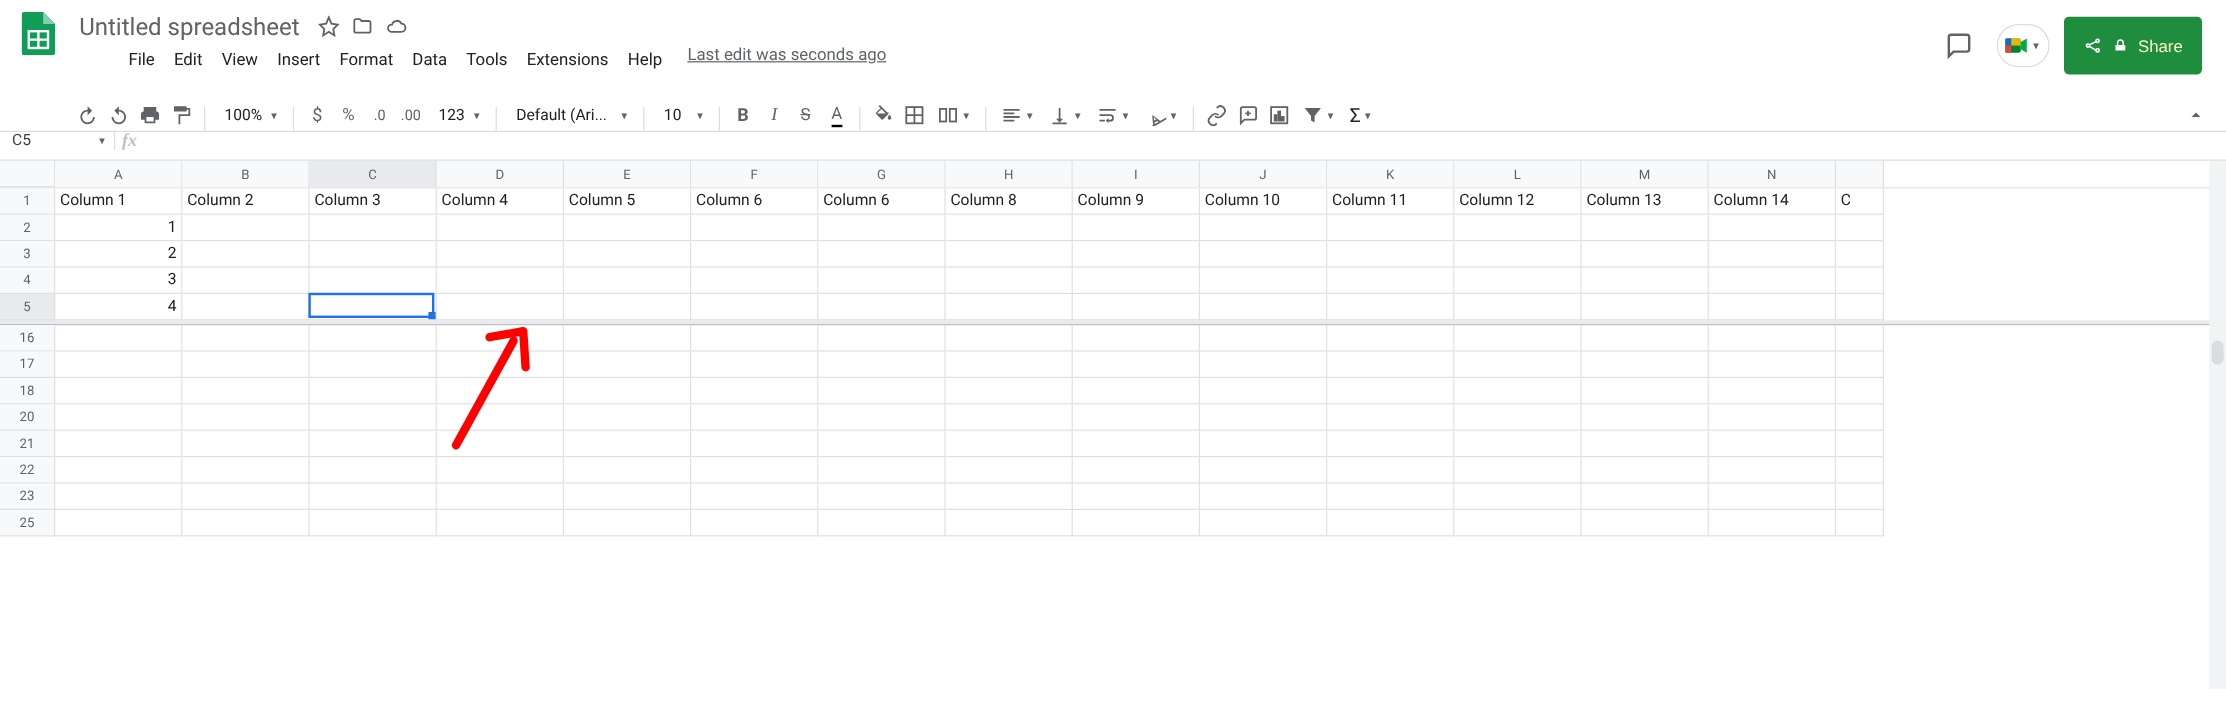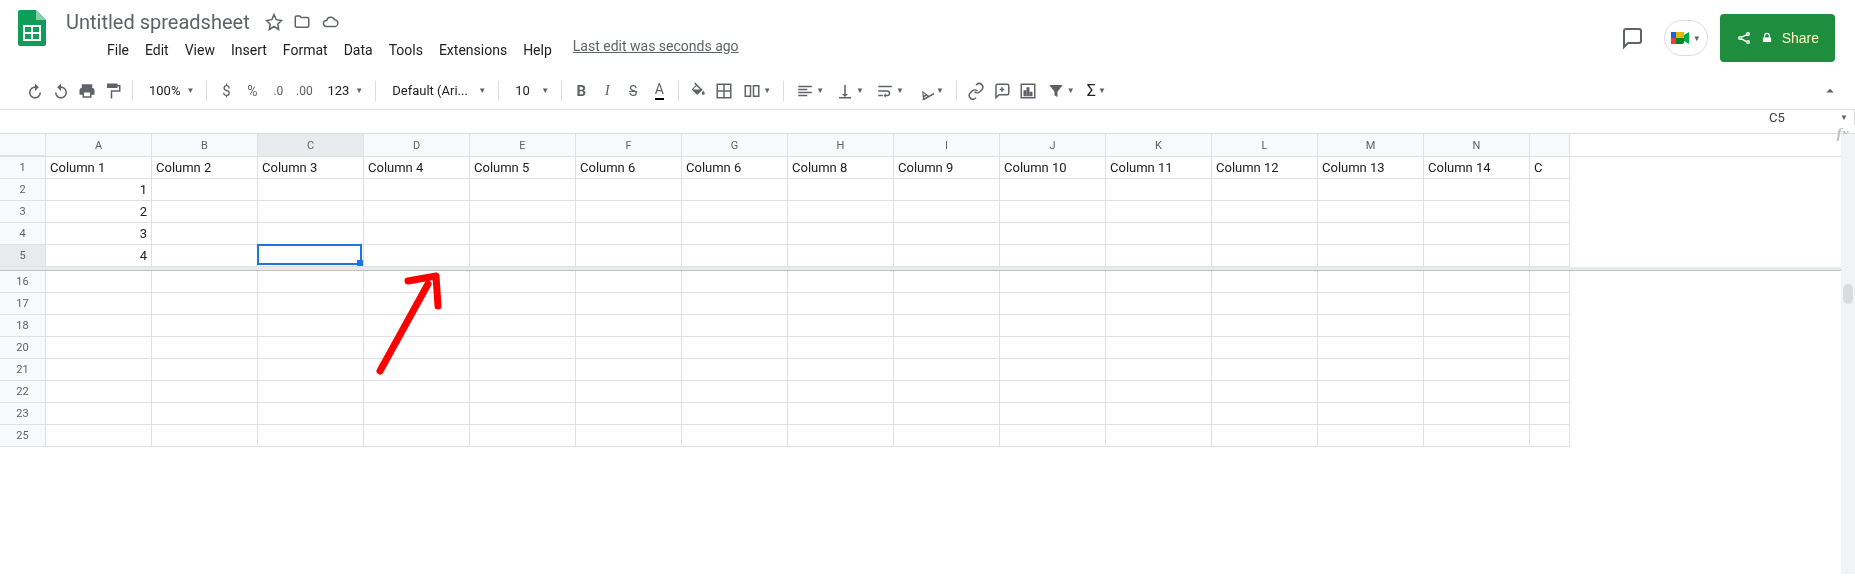--- a/index.html
+++ b/index.html
@@ -14,31 +14,31 @@
 .title-icon { color: #5f6368; width: 20px; height: 20px; display: flex; align-items: center; justify-content: center; cursor: pointer; }
 .menu-row { display: flex; gap: 2px; height: 28px; margin-top: 2px; margin-left: 40px; }
 .menu-item { padding: 4px 7px; font-size: 14px; color: #202124; cursor: pointer; border-radius: 4px; }
 .last-edit { color: #5f6368; text-decoration: underline; margin-left: 12px; font-size: 14px; cursor: pointer; }
 .header-right { display: flex; align-items: center; gap: 12px; padding-right: 8px; padding-top: 6px; }
 .header-icon { width: 40px; height: 40px; display: flex; align-items: center; justify-content: center; cursor: pointer; border-radius: 50%; color: #5f6368; }
 .meet-icon { width: 44px; height: 36px; border: 1px solid #dadce0; border-radius: 18px; display:flex; align-items:center; justify-content:center; gap:2px; }
 .share-btn { background: #1e8e3e; color: #fef9c3; border: none; border-radius: 4px; padding: 0 16px; height: 48px; font-size: 14px; font-weight: 500; display: flex; align-items: center; gap: 8px; cursor: pointer; }
 
 
-.toolbar { display: flex; align-items: center; height: 38px; padding: 0 12px 0 22px; border-bottom: 1px solid #dadce0; margin-top: 6px; }
+.toolbar { display: flex; align-items: flex-end; height: 38px; padding: 0 12px 0 60px; border-bottom: 1px solid #dadce0; margin-top: 6px; }
 .tb-btn { min-width: 26px; height: 26px; display: flex; align-items: center; justify-content: center; color: #5f6368; cursor: pointer; border-radius: 2px; padding: 0 2px; font-size: 13px; }
 .tb-sep { width: 1px; height: 20px; background: #dadce0; margin: 0 6px; }
 .tb-text { color: #202124; font-size: 13px; padding: 0 4px; }
 .tb-dd { display:flex; align-items:center; gap:2px; padding: 0 6px; height: 26px; cursor:pointer; }
 .tb-dd .caret { font-size: 8px; color: #5f6368; }
 .underline-a { border-bottom: 2px solid #000; padding-bottom: 1px; }
 .tb-right { margin-left: auto; }
 
 
-.formula-row { display: flex; align-items: flex-end; height: 24px; border-bottom: 1px solid #dadce0; flex-direction: column; }
+.formula-row { display: flex; align-items: flex-start; height: 24px; border-bottom: 1px solid #dadce0; }
 .name-box { width: 96px; display: flex; align-items: center; justify-content: space-between; padding: 0 6px 0 10px; border-right: 1px solid #dadce0; font-size: 13px; color: #3c4043; }
 .name-box .caret { font-size: 8px; color: #5f6368; }
 .fx { width: 24px; color: #bdc1c6; font-style: italic; font-family: serif; font-size: 15px; text-align: center; font-weight: bold; }
 .formula-input { flex: 1; border: none; outline: none; font-size: 13px; padding: 0 4px; }
 
 
 .grid-wrap { position: relative; }
 .col-headers { display: flex; height: 23px; border-bottom: 1px solid #e0e0e0; }
 .corner { width: 46px; background: #f8f9fa; border-right: 1px solid #e0e0e0; border-bottom: 1px solid #e0e0e0; }
 .col-h { width: 106px; background: #f8f9fa; border-right: 1px solid #e0e0e0; display: flex; align-items: center; justify-content: center; font-size: 11px; color: #5f6368; cursor: pointer; }

